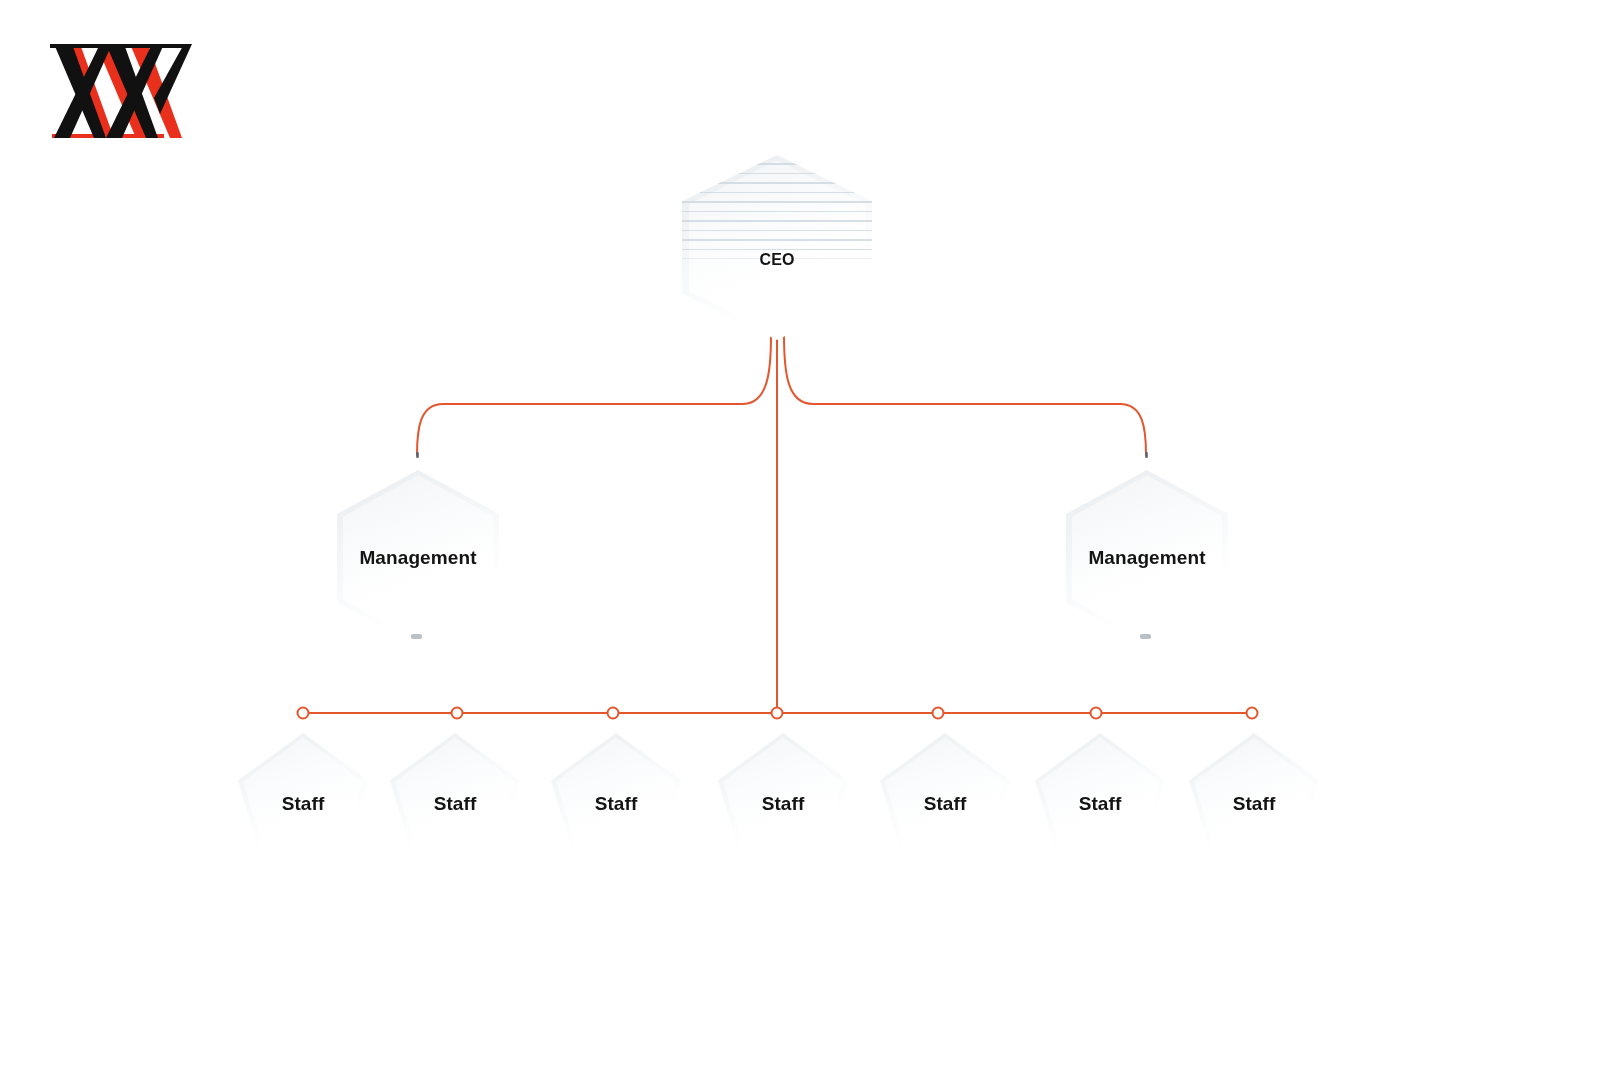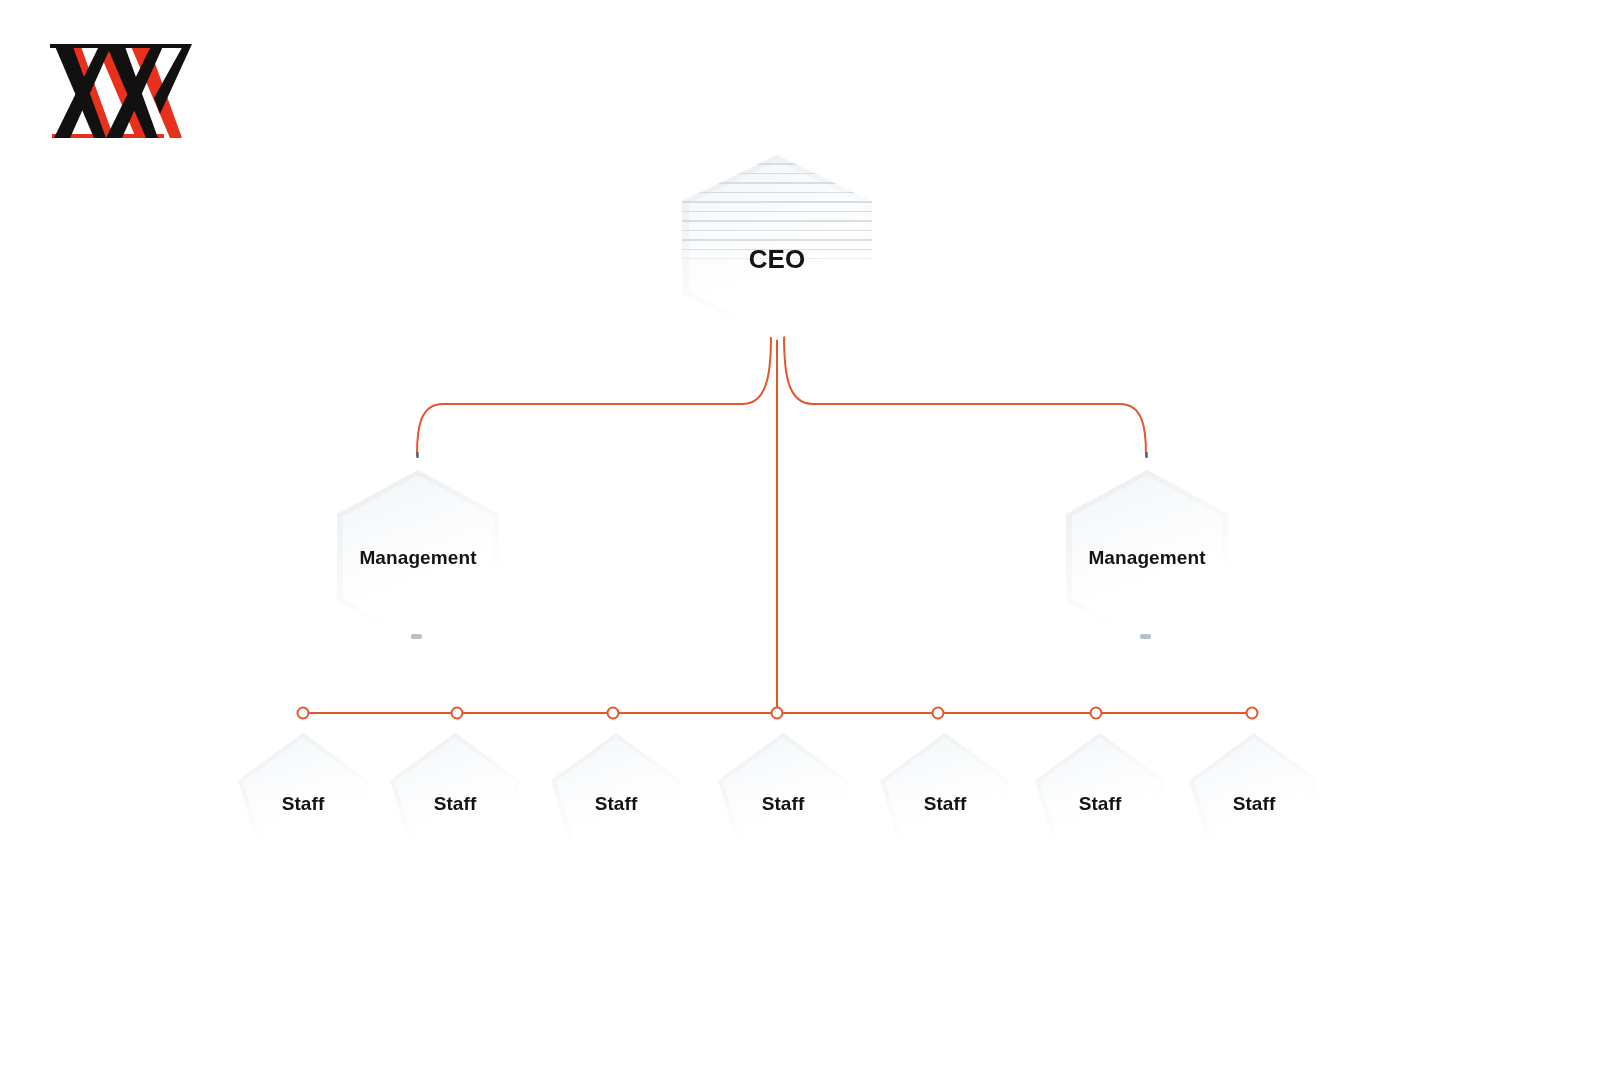--- a/index.html
+++ b/index.html
@@ -181,21 +181,21 @@
       <circle cx="1252" cy="713" r="5.5"></circle>
     </g>
   </svg>
 
   <div class="node" style="left:682px; top:155px; width:190px; height:185px;">
     <div class="hex-wrap">
       <div class="hex-shape"></div>
       <div class="hex-inner"></div>
       <div class="hex-stripes"></div>
     </div>
-    <div class="node-label" style="font-size:26px; margin-top:24px;">CEO</div>
+    <div class="node-label" style="font-size:16px; margin-top:24px;">CEO</div>
   </div>
 
   <div class="node" style="left:337px; top:470px; width:162px; height:176px;">
     <div class="hex-wrap">
       <div class="hex-shape"></div>
       <div class="hex-inner"></div>
     </div>
     <div class="node-label" style="font-size:19px;">Management</div>
   </div>
   <div class="nub" style="left:411px; top:634px;"></div>

